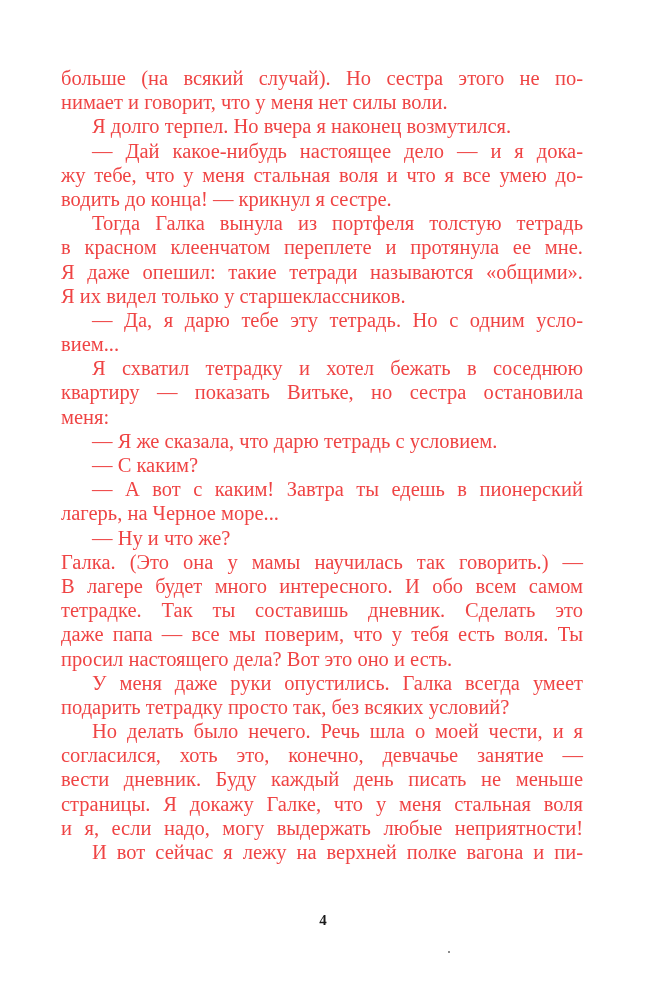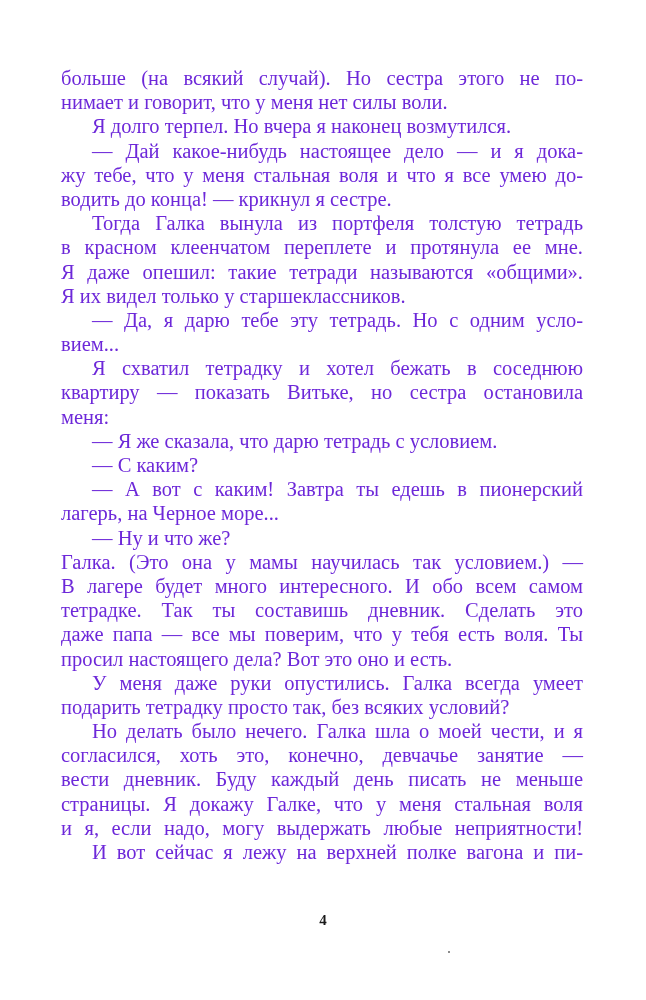--- a/index.html
+++ b/index.html
@@ -1,20 +1,20 @@
 <!DOCTYPE html>
 <html><head>
 <meta charset="utf-8">
 <style>
   html, body { margin: 0; padding: 0; background: #ffffff; }
   body { width: 646px; height: 1000px; position: relative; overflow: hidden; }
   .page {
     position: absolute; left: 61px; top: 66px; width: 522px;
     font-family: "Liberation Serif", "DejaVu Serif", serif;
-    font-size: 20.5px; color: #6d28d9;
+    font-size: 20.5px; color: #ef4444;
   }
   .line {
     height: 24.2px; line-height: 24.2px; white-space: nowrap;
     text-align: justify; text-align-last: justify;
   }
   .line.last { text-align-last: left; }
   .line.indent { padding-left: 31px; }
   .pagenum {
     position: absolute; left: 0; width: 646px; top: 912px; text-align: center;
     font-family: "Liberation Serif", "DejaVu Serif", serif; font-weight: bold;
@@ -39,28 +39,28 @@
     <div class="line indent">— Да, я дарю тебе эту тетрадь. Но с одним усло-</div>
     <div class="line last">вием...</div>
     <div class="line indent">Я схватил тетрадку и хотел бежать в соседнюю</div>
     <div class="line">квартиру — показать Витьке, но сестра остановила</div>
     <div class="line last">меня:</div>
     <div class="line indent last">— Я же сказала, что дарю тетрадь с условием.</div>
     <div class="line indent last">— С каким?</div>
     <div class="line indent">— А вот с каким! Завтра ты едешь в пионерский</div>
     <div class="line last">лагерь, на Черное море...</div>
     <div class="line indent last">— Ну и что же?</div>
-    <div class="line">Галка. (Это она у мамы научилась так условием.) —</div>
+    <div class="line">Галка. (Это она у мамы научилась так говорить.) —</div>
     <div class="line">В лагере будет много интересного. И обо всем самом</div>
     <div class="line">тетрадке. Так ты составишь дневник. Сделать это</div>
     <div class="line">даже папа — все мы поверим, что у тебя есть воля. Ты</div>
     <div class="line last">просил настоящего дела? Вот это оно и есть.</div>
     <div class="line indent">У меня даже руки опустились. Галка всегда умеет</div>
     <div class="line last">подарить тетрадку просто так, без всяких условий?</div>
-    <div class="line indent">Но делать было нечего. Галка шла о моей чести, и я</div>
+    <div class="line indent">Но делать было нечего. Речь шла о моей чести, и я</div>
     <div class="line">согласился, хоть это, конечно, девчачье занятие —</div>
     <div class="line">вести дневник. Буду каждый день писать не меньше</div>
     <div class="line">страницы. Я докажу Галке, что у меня стальная воля</div>
     <div class="line">и я, если надо, могу выдержать любые неприятности!</div>
     <div class="line indent">И вот сейчас я лежу на верхней полке вагона и пи-</div>
   </div>
 <div class="pagenum">4</div>
 <div class="speck"></div>
 
 </body></html>

